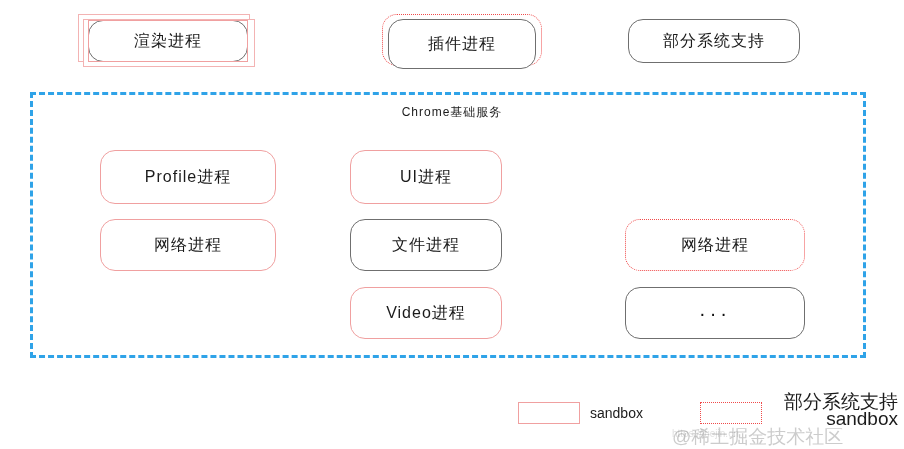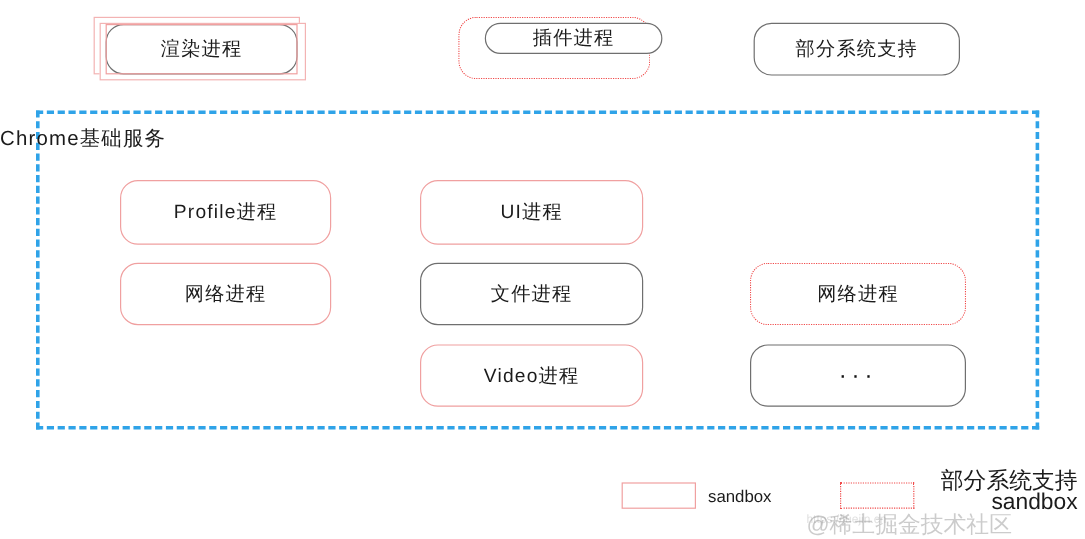--- a/index.html
+++ b/index.html
@@ -54,49 +54,49 @@
   #render-outer  { left: 78px;  top: 14px;  width: 172px; height: 48px; }
   #render-outer2 { left: 83px;  top: 19px;  width: 172px; height: 48px; }
   #render-box    { left: 88px;  top: 20px;  width: 160px; height: 42px; }
   #render-box-pink {
     position:absolute; box-sizing:border-box;
     left: 88px; top: 20px; width: 160px; height: 42px;
     border: 1.5px solid #f0a0a0; background: transparent; pointer-events:none;
   }
 
   #plugin-outer { left: 382px; top: 14px;  width: 160px; height: 52px; }
-  #plugin-box   { left: 388px; top: 19px;  width: 148px; height: 26px; margin-left: 16px; }
+  #plugin-box   { left: 388px; top: 19px;  width: 148px; height: 50px; }
 
   #browser-box  { left: 628px; top: 19px;  width: 172px; height: 44px; }
 
   
   #chrome-container {
     position: absolute;
     left: 30px;
     top: 92px;
     width: 836px;
     height: 266px;
     box-sizing: border-box;
     border: 3px dashed #2fa3e8;
     background: transparent;
   }
   #chrome-title {
     position: absolute;
     left: 0;
     top: 104px;
     width: 904px;
-    text-align: left;
-    font-size: 17px;
+    text-align: center;
+    font-size: 12px;
     letter-spacing: 1px;
     color: #1b1b1b;
   }
 
   
   .col1 { left: 100px;  width: 176px; }
-  .col2 { left: 350px; width: 186px; }
+  .col2 { left: 350px; width: 152px; }
   .col3 { left: 625px; width: 180px; }
 
   .row1 { top: 150px;  height: 54px; }
   .row2 { top: 219px;  height: 52px; }
   .row3 { top: 287px;  height: 52px; }
 
   .dots {
     font-size: 20px;
     letter-spacing: 4px;
     line-height: 10px;

